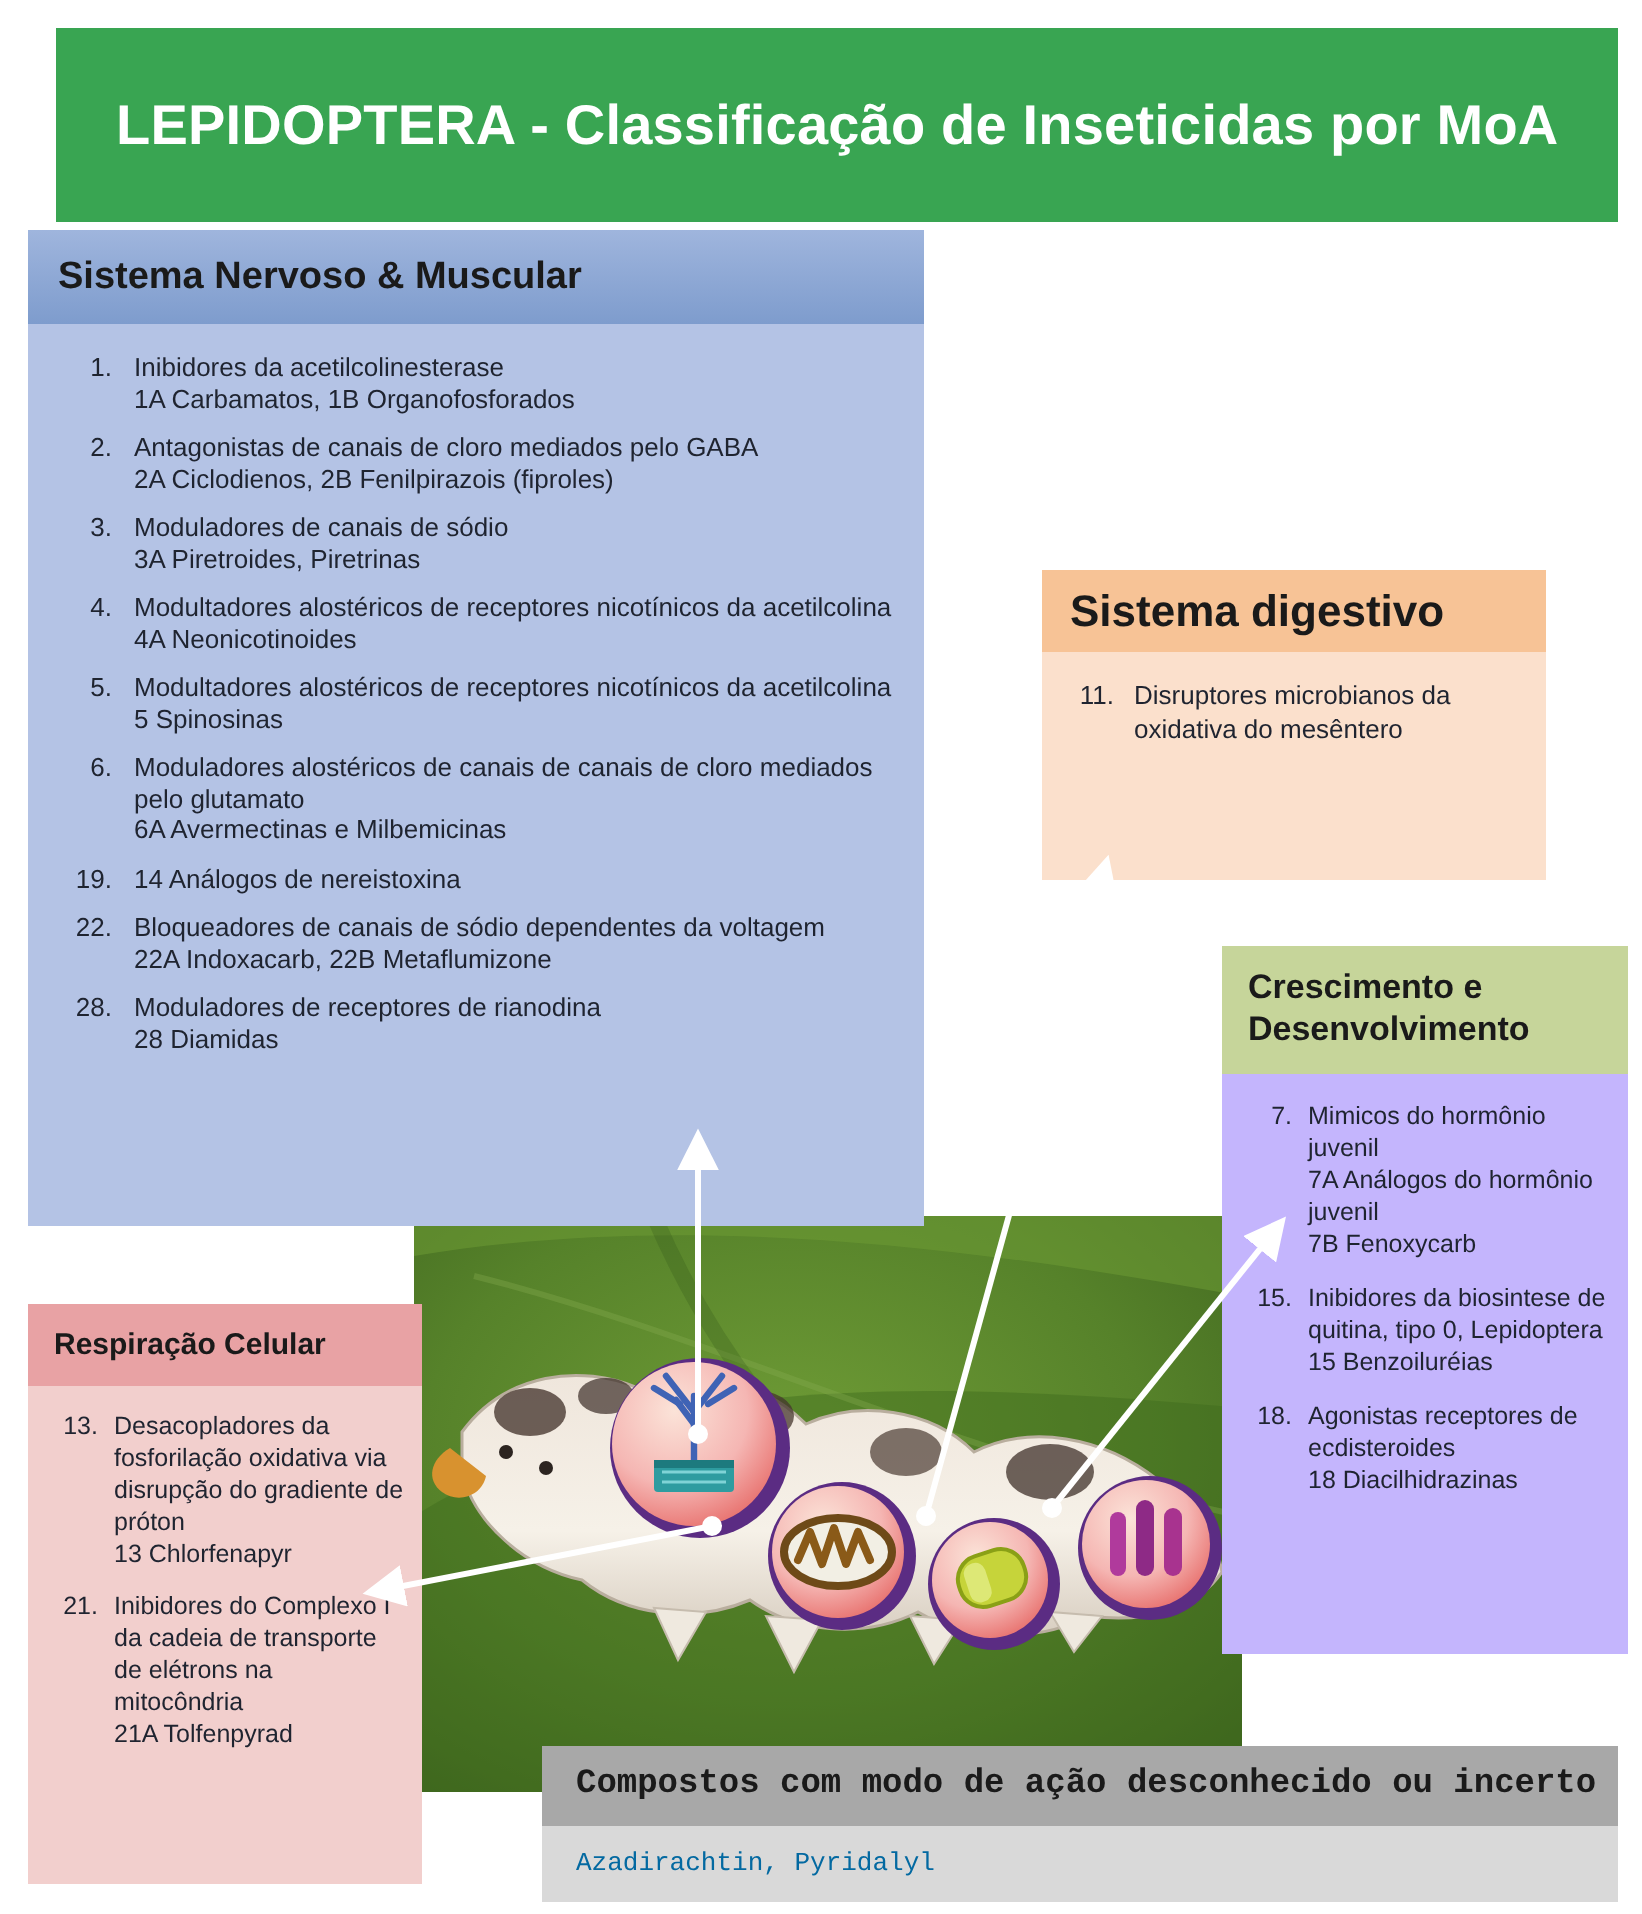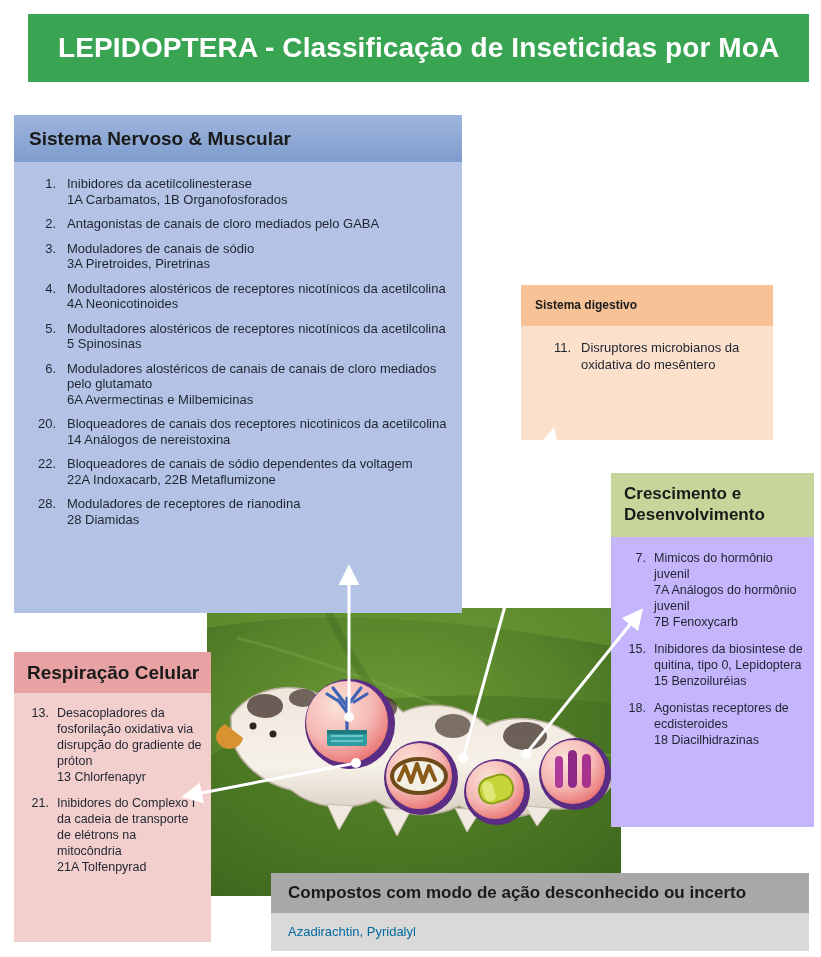--- a/index.html
+++ b/index.html
@@ -18,21 +18,21 @@
     background: #ffffff;
     overflow: hidden;
   }
 
   
   .header-bar {
     position: absolute;
     left: 28px;
     top: 14px;
     width: 781px;
-    height: 68px;
+    height: 97px;
     background: #39a552;
     display: flex;
     align-items: center;
   }
   .header-title {
     color: #ffffff;
     font-size: 28px;
     font-weight: bold;
     letter-spacing: 0.1px;
     padding-left: 30px;
@@ -98,25 +98,25 @@
   #panel-digestive {
     left: 521px;
     top: 285px;
     width: 252px;
     height: 155px;
     background: #fbe0cc;
   }
   #panel-digestive .panel-head {
     height: 41px;
     background: #f7c396;
-    font-size: 12px;
+    font-size: 22px;
     line-height: 41px;
     padding-left: 14px;
   }
-  #panel-digestive .panel-body { padding: 13px 10px 10px 28px; }
+  #panel-digestive .panel-body { padding: 13px 10px 10px 14px; }
   #panel-digestive .item { font-size: 13px; line-height: 17px; }
   #panel-digestive .item-num { width: 22px; margin-right: 10px; }
 
   
   #panel-growth {
     left: 611px;
     top: 473px;
     width: 203px;
     height: 354px;
     background: #c4b5fd;
@@ -136,35 +136,36 @@
   #panel-respiration {
     left: 14px;
     top: 652px;
     width: 197px;
     height: 290px;
     background: #f2cfcd;
   }
   #panel-respiration .panel-head {
     height: 41px;
     background: #e8a2a4;
-    font-size: 19px;
+    font-size: 15px;
     line-height: 41px;
     padding-left: 13px;
   }
   #panel-respiration .panel-body { padding: 12px 8px 8px 13px; }
   #panel-respiration .item { margin-bottom: 10px; font-size: 12.5px; line-height: 16px; }
   #panel-respiration .item-num { width: 22px; margin-right: 8px; }
 
   
   #panel-unknown {
     left: 271px;
     top: 873px;
     width: 538px;
     height: 78px;
     background: #d9d9d9;
+    font-family: Liberation Mono, monospace;
   }
   #panel-unknown .panel-head {
     height: 40px;
     background: #a8a8a8;
     font-size: 17px;
     line-height: 40px;
     padding-left: 17px;
   }
   #panel-unknown .panel-body {
     padding: 11px 10px 8px 17px;
@@ -300,20 +301,21 @@
           <span class="item-num">1.</span>
           <span class="item-text">
             <span>Inibidores da acetilcolinesterase</span>
             <span class="sub">1A Carbamatos, 1B Organofosforados</span>
           </span>
         </li>
         <li class="item">
           <span class="item-num">2.</span>
           <span class="item-text">
             <span>Antagonistas de canais de cloro mediados pelo GABA</span>
+            <span class="sub">2A Ciclodienos, 2B Fenilpirazois (fiproles)</span>
           </span>
         </li>
         <li class="item">
           <span class="item-num">3.</span>
           <span class="item-text">
             <span>Moduladores de canais de sódio</span>
             <span class="sub">3A Piretroides, Piretrinas</span>
           </span>
         </li>
         <li class="item">
@@ -331,23 +333,22 @@
           </span>
         </li>
         <li class="item">
           <span class="item-num">6.</span>
           <span class="item-text">
             <span>Moduladores alostéricos de canais de canais de cloro mediados pelo glutamato</span>
             <span class="sub">6A Avermectinas e Milbemicinas</span>
           </span>
         </li>
         <li class="item">
-          <span class="item-num">20.</span>
-          <span class="item-text">
-            <span>Bloqueadores de canais dos receptores nicotinicos  da acetilcolina</span>
+          <span class="item-num">19.</span>
+          <span class="item-text">
             <span class="sub">14 Análogos de nereistoxina</span>
           </span>
         </li>
         <li class="item">
           <span class="item-num">22.</span>
           <span class="item-text">
             <span>Bloqueadores de canais de sódio dependentes da voltagem</span>
             <span class="sub">22A Indoxacarb, 22B Metaflumizone</span>
           </span>
         </li>

